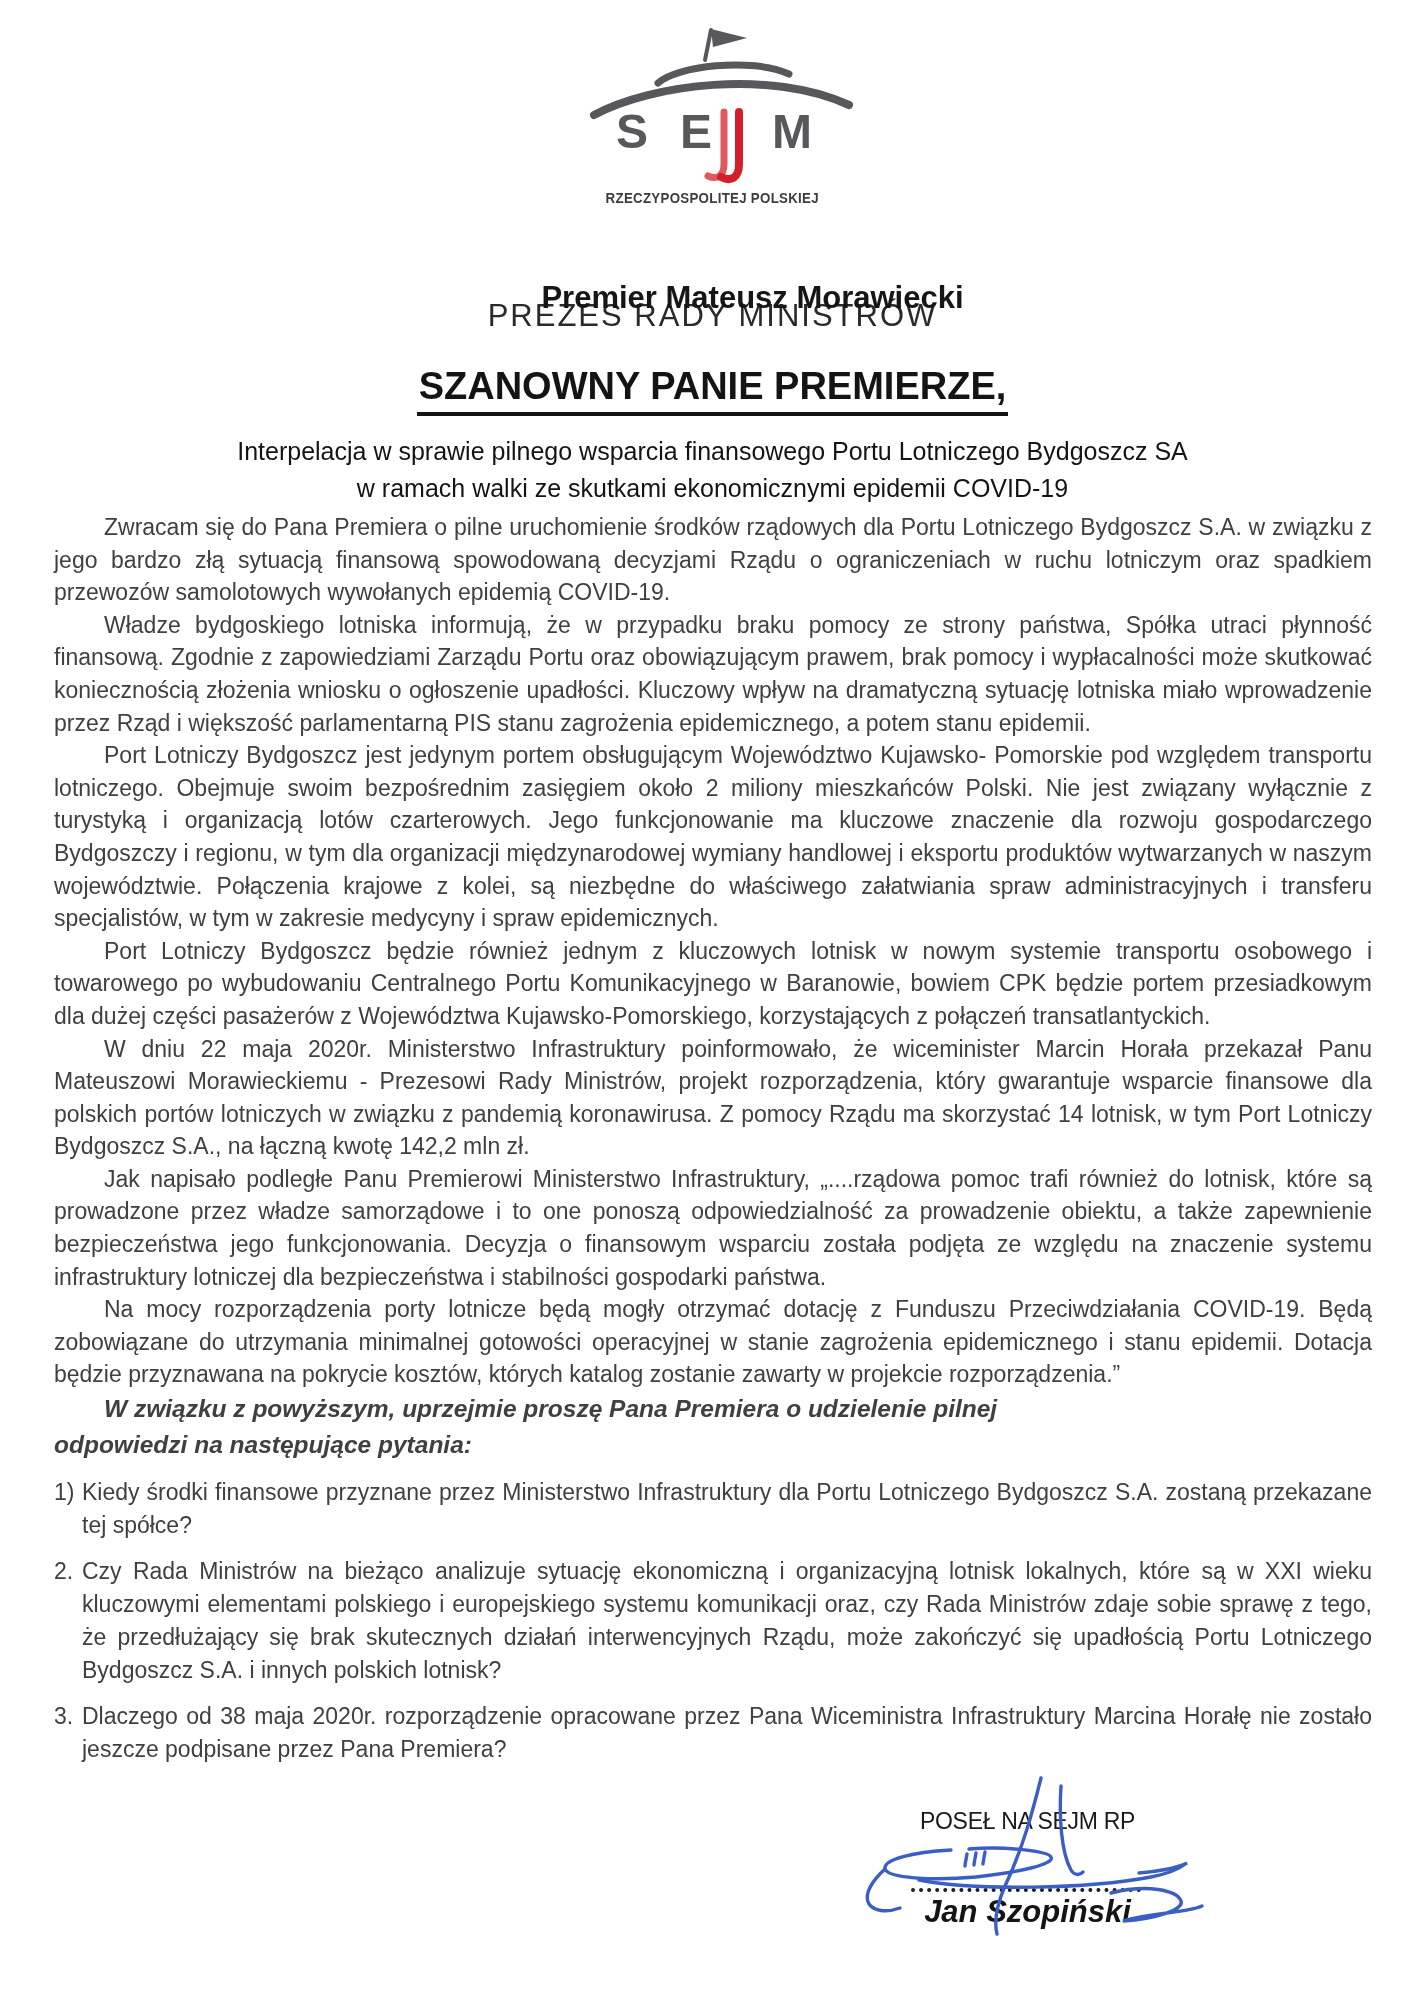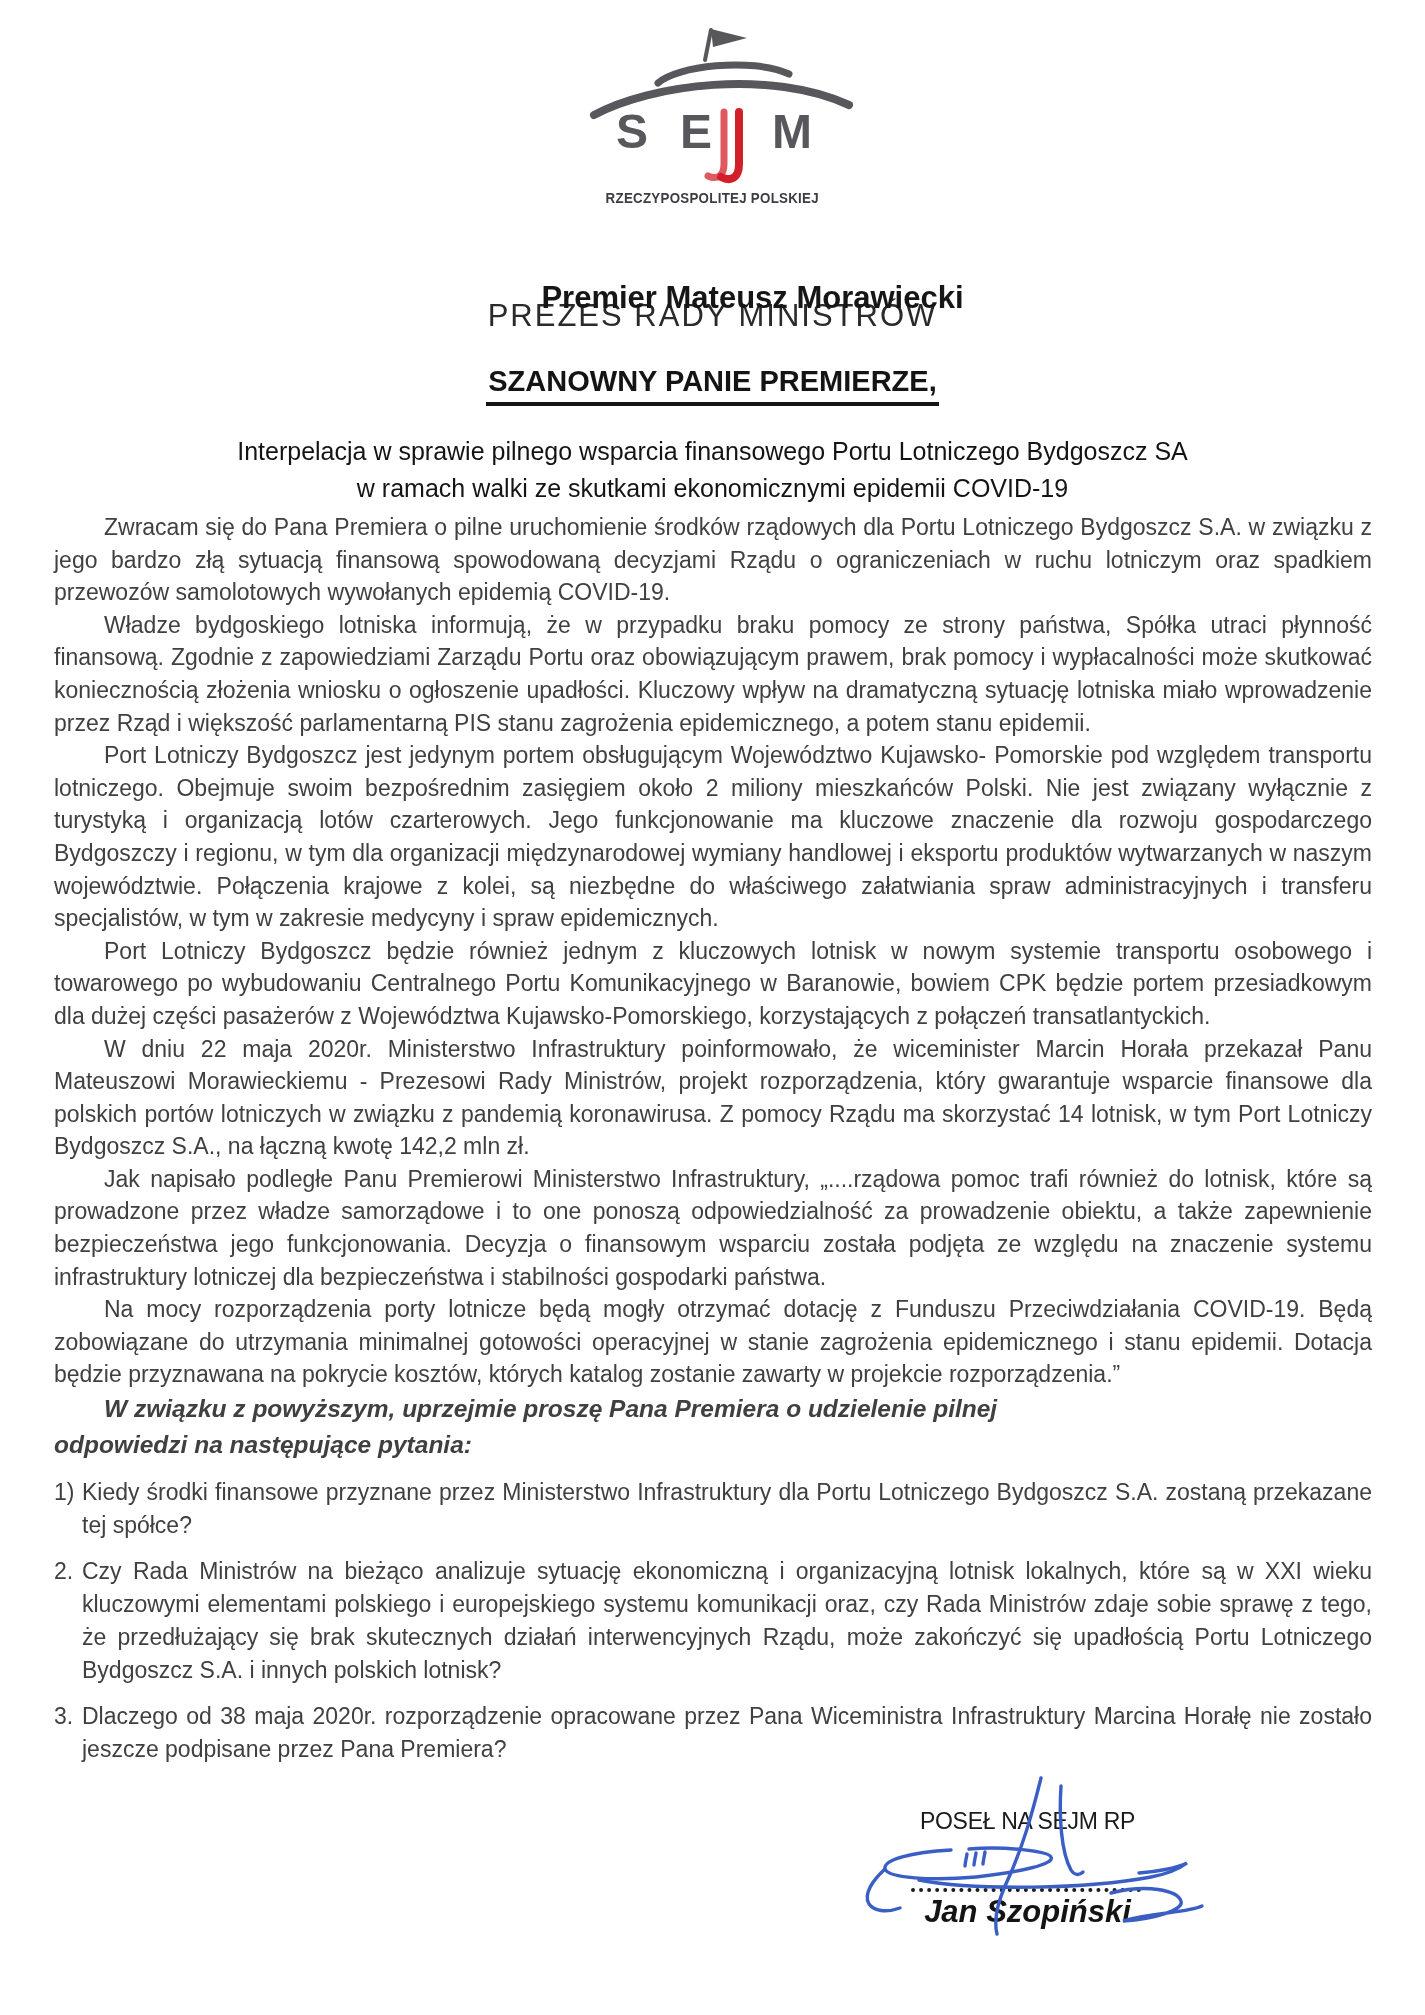--- a/index.html
+++ b/index.html
@@ -15,21 +15,21 @@
   .centered{position:absolute;left:0;width:100%;text-align:center;}
 
   
   .logo-svg{position:absolute;top:26px;left:50%;margin-left:-152px;width:304px;height:160px;}
   .logo-subtitle{top:190px;font-size:14px;font-weight:bold;color:#3c3c42;letter-spacing:.3px;}
   .logo-subtitle span{display:inline-block;transform:scaleX(.95);}
 
   
   .office{top:262px;font-size:31px;font-weight:400;letter-spacing:2px;color:#2a2a2a;margin-top:36px;}
   .addressee{top:280px;font-size:31px;font-weight:bold;color:#161616;margin-left:40px;}
-  .salutation{top:365px;font-size:29px;font-weight:bold;color:#141414;}
+  .salutation{top:365px;font-size:38px;font-weight:bold;color:#141414;}
   .salutation span{display:inline-block;border-bottom:4px solid #141414;padding:0 2px 4px 2px;}
   .subject{top:433px;font-size:25px;font-weight:normal;line-height:37px;white-space:pre-line;color:#141414;}
 
   
   .body-text{
     position:absolute;top:511px;left:54px;width:1318px;
     font-size:23px;line-height:32.6px;text-align:justify;color:#404040;
   }
   .body-text p{margin:0;text-indent:50px;}
   .request{

